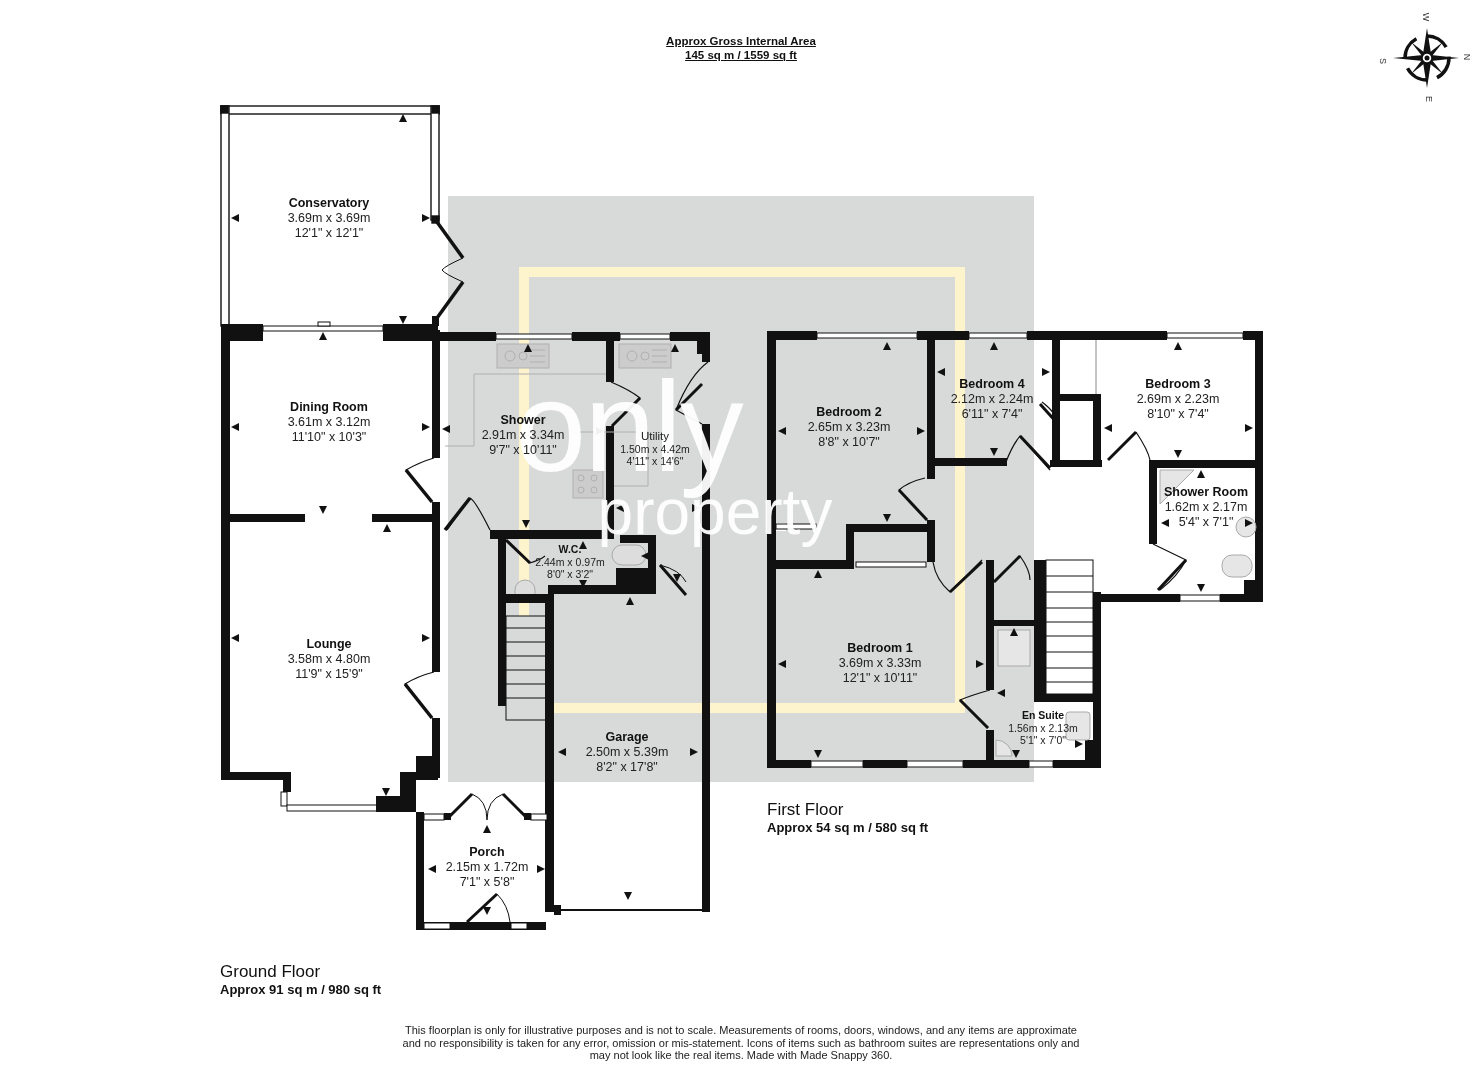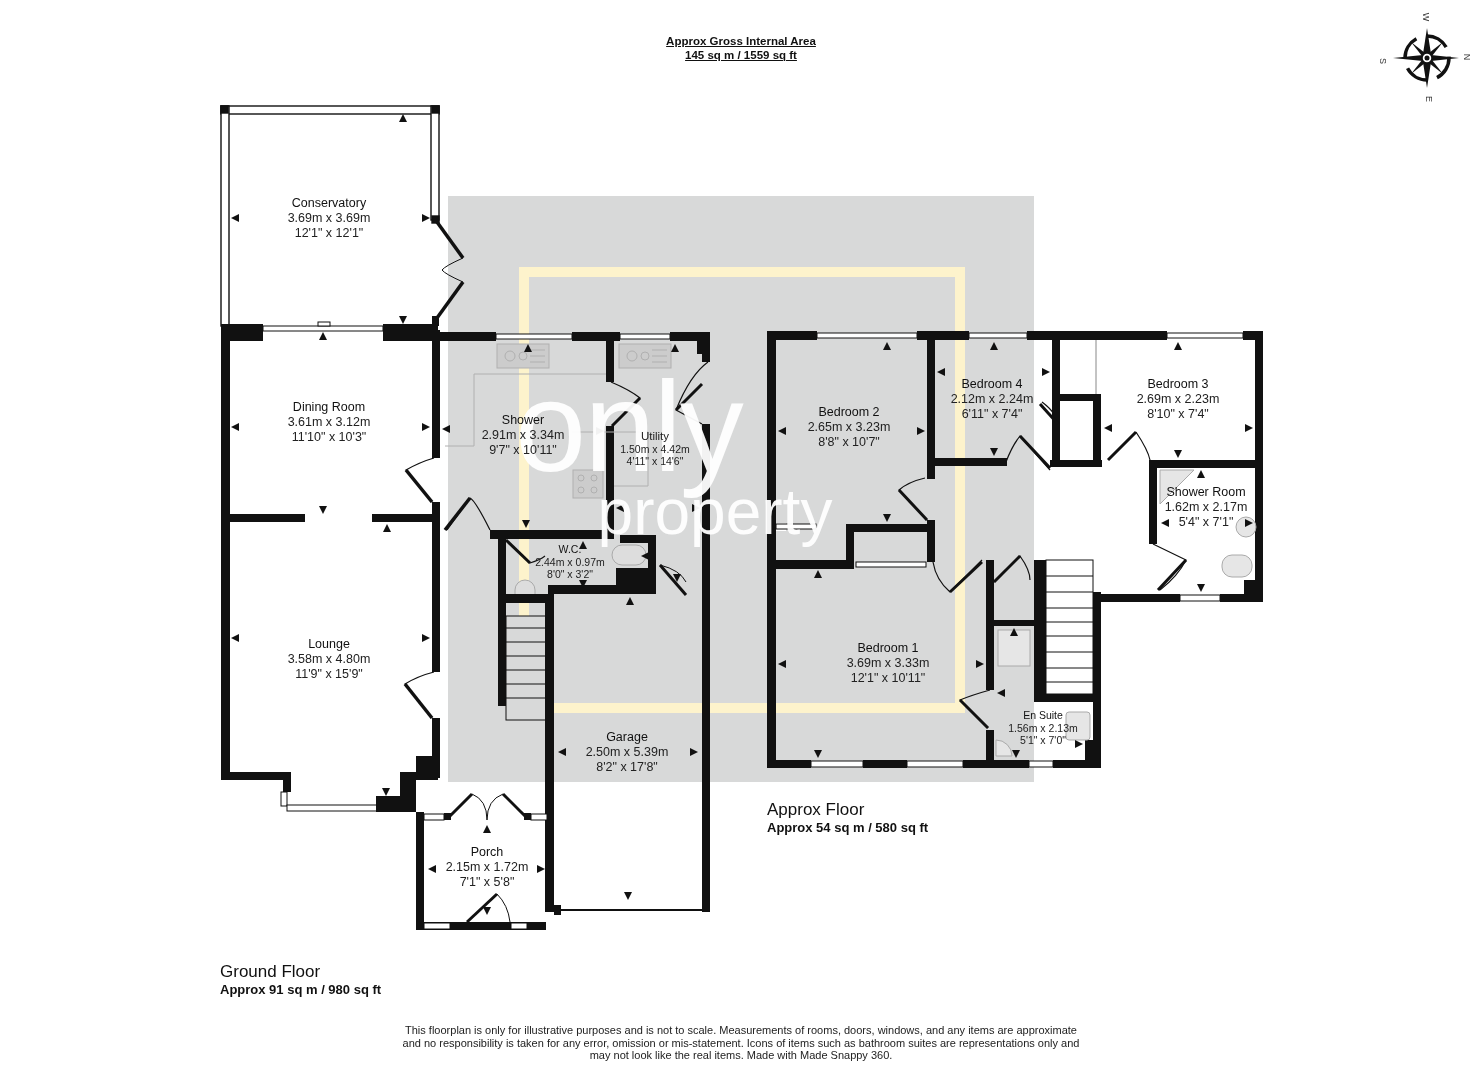--- a/index.html
+++ b/index.html
@@ -4,21 +4,21 @@
 <style>
   html, body { margin: 0; padding: 0; background: #ffffff; }
   body { width: 1482px; height: 1080px; position: relative; overflow: hidden;
          font-family: "Liberation Sans", sans-serif; color: #111; }
   #plan { position: absolute; left: 0; top: 0; width: 1482px; height: 1080px; }
   .abs { position: absolute; }
   .title-block { left: 0; width: 1482px; top: 34px; text-align: center;
                  font-size: 11.5px; font-weight: bold; line-height: 14px; text-decoration: underline; }
   .room-label { position: absolute; text-align: center; transform: translateX(-50%);
                 white-space: nowrap; font-size: 12.5px; line-height: 15px; color: #222; }
-  .room-label .rn { font-weight: normal; font-size: 12.5px; color: #111; }
+  .room-label .rn { font-weight: bold; font-size: 12.5px; color: #111; }
   .room-label.small { font-size: 10.5px; line-height: 12.5px; text-align: center; }
   .room-label.small .rn { font-size: 10.5px; }
   .floor-name { font-size: 17px; line-height: 20px; }
   .floor-area { font-size: 13px; font-weight: bold; line-height: 16px; }
   .disclaimer { left: 395px; width: 692px; top: 1024px; text-align: center;
                 font-size: 11px; line-height: 12.5px; color: #222; }
   .compass-letter { position: absolute; font-size: 9px; color: #333; }
 </style>
 </head>
 <body>
@@ -405,33 +405,33 @@
 <div class="room-label" style="left:1178px; top:377px;">
   <div class="rn">Bedroom 3</div>
   <div>2.69m x 2.23m</div>
   <div>8'10" x 7'4"</div>
 </div>
 <div class="room-label" style="left:1206px; top:485px;">
   <div class="rn">Shower Room</div>
   <div>1.62m x 2.17m</div>
   <div>5'4" x 7'1"</div>
 </div>
-<div class="room-label" style="left:880px; top:641px;margin-left:8px;">
+<div class="room-label" style="left:880px; top:641px;">
   <div class="rn">Bedroom 1</div>
   <div>3.69m x 3.33m</div>
   <div>12'1" x 10'11"</div>
 </div>
 <div class="room-label small" style="left:1043px; top:709px;">
   <div class="rn">En Suite</div>
   <div>1.56m x 2.13m</div>
   <div>5'1" x 7'0"</div>
 </div>
 
 <div class="abs" style="left:767px; top:800px;">
-  <div class="floor-name">Approx Floor</div>
+  <div class="floor-name">First Floor</div>
   <div class="floor-area">Approx 54 sq m / 580 sq ft</div>
 </div>
 <div class="abs" style="left:220px; top:962px;">
   <div class="floor-name">Ground Floor</div>
   <div class="floor-area">Approx 91 sq m / 980 sq ft</div>
 </div>
 
 <div class="abs disclaimer">
   <div>This floorplan is only for illustrative purposes and is not to scale. Measurements of rooms, doors, windows, and any items are approximate</div>
   <div>and no responsibility is taken for any error, omission or mis-statement. Icons of items such as bathroom suites are representations only and</div>

